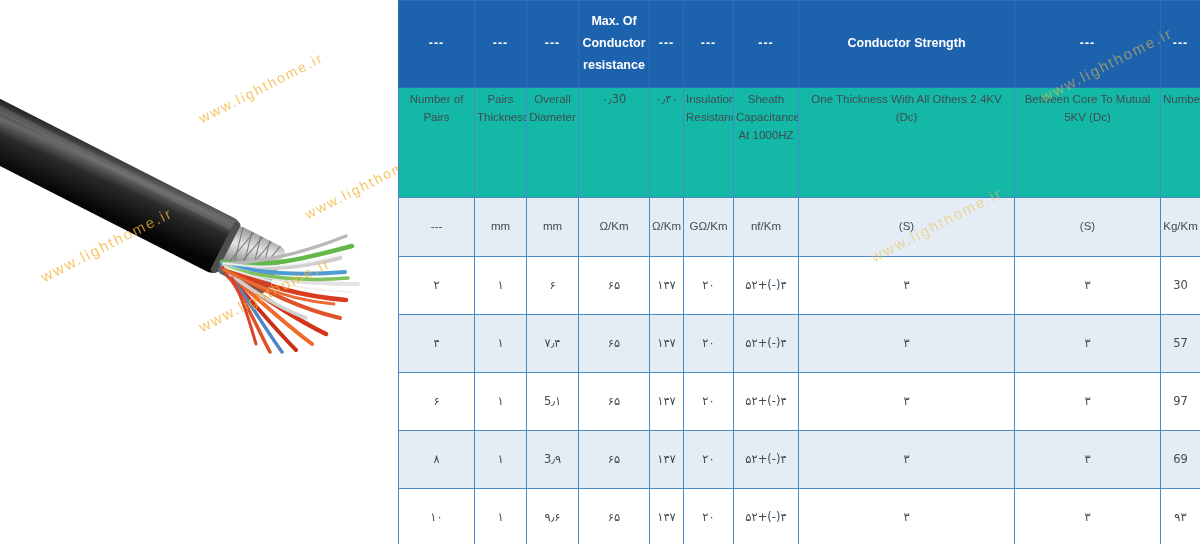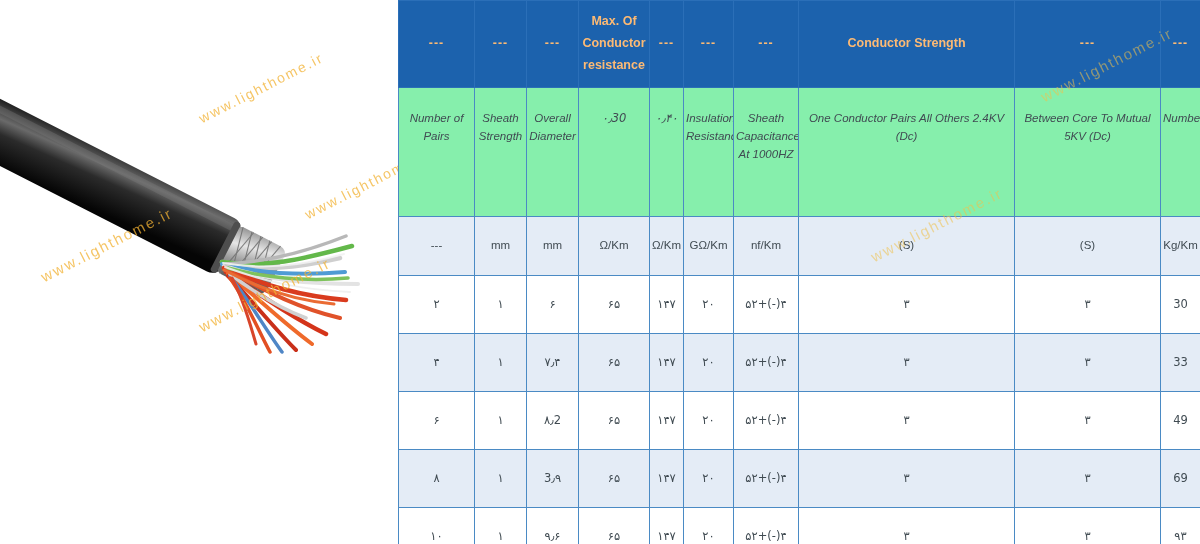--- a/index.html
+++ b/index.html
@@ -101,38 +101,37 @@
   col.c3 { width: 71px; }
   col.c4 { width: 34px; }
   col.c5 { width: 50px; }
   col.c6 { width: 65px; }
   col.c7 { width: 216px; }
   col.c8 { width: 146px; }
   col.c9 { width: 40px; }
 
   tr.row-head th {
     background: #1c62ad;
-    color: #fdba74;
+    color: #ffffff;
     font-weight: bold;
     font-size: 12.5px;
     height: 82px;
     border-color: #2b6fb8;
     line-height: 1.75;
   }
   tr.row-head th.dash {
     font-weight: bold;
     letter-spacing: 1px;
   }
   tr.row-names td {
-    background: #86efac;
+    background: #14b8a6;
     height: 104px;
     vertical-align: top;
-    padding-top: 22px;
+    padding-top: 3px;
     font-size: 11.5px;
-    font-style: italic;
   }
   tr.row-units td {
     background: #e4ecf6;
     height: 54px;
     font-size: 11.5px;
   }
   tr.row-data td {
     height: 53px;
     font-size: 11.5px;
   }
@@ -238,27 +237,27 @@
           <th>Max. Of Conductor resistance</th>
           <th class="dash">---</th>
           <th class="dash">---</th>
           <th class="dash">---</th>
           <th>Conductor Strength</th>
           <th class="dash">---</th>
           <th class="dash">---</th>
         </tr>
         <tr class="row-names">
           <td>Number of Pairs</td>
-          <td>Sheath Strength</td>
+          <td>Pairs Thickness</td>
           <td>Overall Diameter</td>
           <td class="fa">۰٫30</td>
           <td class="fa">۰٫۴۰</td>
           <td>Insulation Resistance</td>
           <td>Sheath Capacitance At 1000HZ</td>
-          <td>One Conductor Pairs All Others 2.4KV (Dc)</td>
+          <td>One Thickness With All Others 2.4KV (Dc)</td>
           <td>Between Core To Mutual 5KV (Dc)</td>
           <td>Number</td>
         </tr>
         <tr class="row-units">
           <td>---</td>
           <td>mm</td>
           <td>mm</td>
           <td>Ω/Km</td>
           <td>Ω/Km</td>
           <td>GΩ/Km</td>
@@ -284,33 +283,33 @@
           <tr class="row-data alt">
             <td class="fa">۴</td>
             <td class="fa">۱</td>
             <td class="fa">۷٫۴</td>
             <td class="fa">۶۵</td>
             <td class="fa">۱۴۷</td>
             <td class="fa">۲۰</td>
             <td class="fa">۵۲+(-)۴</td>
             <td class="fa">۳</td>
             <td class="fa">۳</td>
-            <td class="fa">33</td>
+            <td class="fa">57</td>
           </tr>
           <tr class="row-data plain">
             <td class="fa">۶</td>
             <td class="fa">۱</td>
-            <td class="fa">۸٫2</td>
-            <td class="fa">۶۵</td>
-            <td class="fa">۱۴۷</td>
-            <td class="fa">۲۰</td>
-            <td class="fa">۵۲+(-)۴</td>
-            <td class="fa">۳</td>
-            <td class="fa">۳</td>
-            <td class="fa">49</td>
+            <td class="fa">5٫۱</td>
+            <td class="fa">۶۵</td>
+            <td class="fa">۱۴۷</td>
+            <td class="fa">۲۰</td>
+            <td class="fa">۵۲+(-)۴</td>
+            <td class="fa">۳</td>
+            <td class="fa">۳</td>
+            <td class="fa">97</td>
           </tr>
           <tr class="row-data alt">
             <td class="fa">۸</td>
             <td class="fa">۱</td>
             <td class="fa">3٫۹</td>
             <td class="fa">۶۵</td>
             <td class="fa">۱۴۷</td>
             <td class="fa">۲۰</td>
             <td class="fa">۵۲+(-)۴</td>
             <td class="fa">۳</td>

